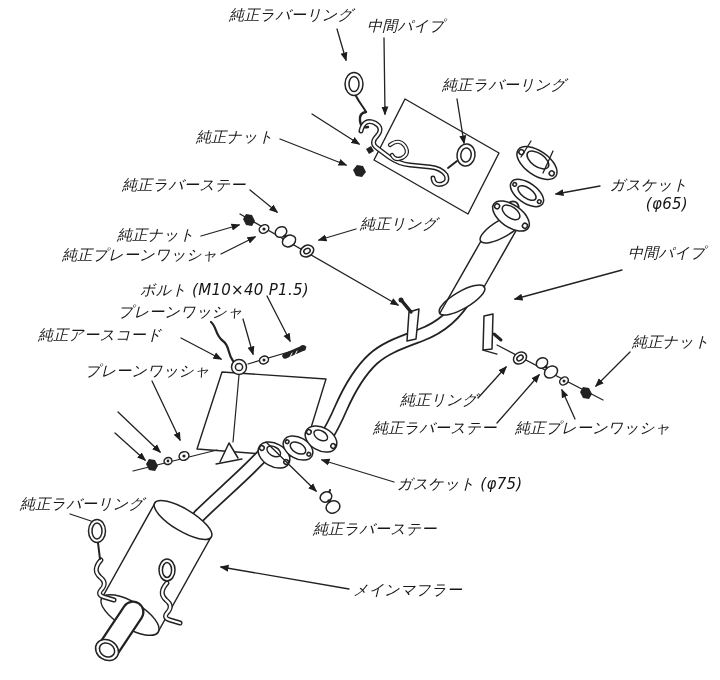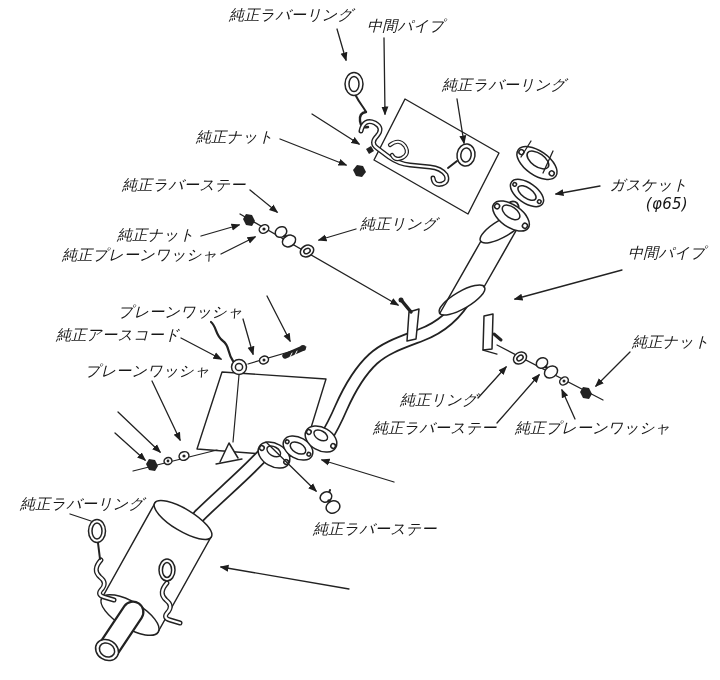--- a/index.html
+++ b/index.html
@@ -226,25 +226,28 @@
 
   <div class="lbl" style="left:229px;top:6px">純正ラバーリング</div>
   <div class="lbl" style="left:367px;top:17px">中間パイプ</div>
   <div class="lbl" style="left:442px;top:76px">純正ラバーリング</div>
   <div class="lbl right" style="left:602px;top:176px;width:86px">ガスケット
 (φ65)</div>
   <div class="lbl" style="left:196px;top:128px">純正ナット</div>
   <div class="lbl" style="left:122px;top:176px">純正ラバーステー</div>
   <div class="lbl" style="left:117px;top:226px">純正ナット</div>
   <div class="lbl" style="left:62px;top:246px">純正プレーンワッシャ</div>
+  <div class="lbl" style="left:140px;top:281px">ボルト (M10×40 P1.5)</div>
   <div class="lbl" style="left:118px;top:303px">プレーンワッシャ</div>
-  <div class="lbl" style="left:56px;top:326px">純正アースコード</div>
+  <div class="lbl" style="left:38px;top:326px">純正アースコード</div>
   <div class="lbl" style="left:85px;top:362px">プレーンワッシャ</div>
   <div class="lbl" style="left:20px;top:495px">純正ラバーリング</div>
   <div class="lbl" style="left:360px;top:215px">純正リング</div>
   <div class="lbl" style="left:628px;top:244px">中間パイプ</div>
   <div class="lbl" style="left:632px;top:333px">純正ナット</div>
   <div class="lbl" style="left:400px;top:391px">純正リング</div>
   <div class="lbl" style="left:373px;top:419px">純正ラバーステー</div>
   <div class="lbl" style="left:515px;top:419px">純正プレーンワッシャ</div>
+  <div class="lbl" style="left:397px;top:475px">ガスケット (φ75)</div>
   <div class="lbl" style="left:313px;top:520px">純正ラバーステー</div>
+  <div class="lbl" style="left:353px;top:581px">メインマフラー</div>
 
 </div>
 
 </body></html>

